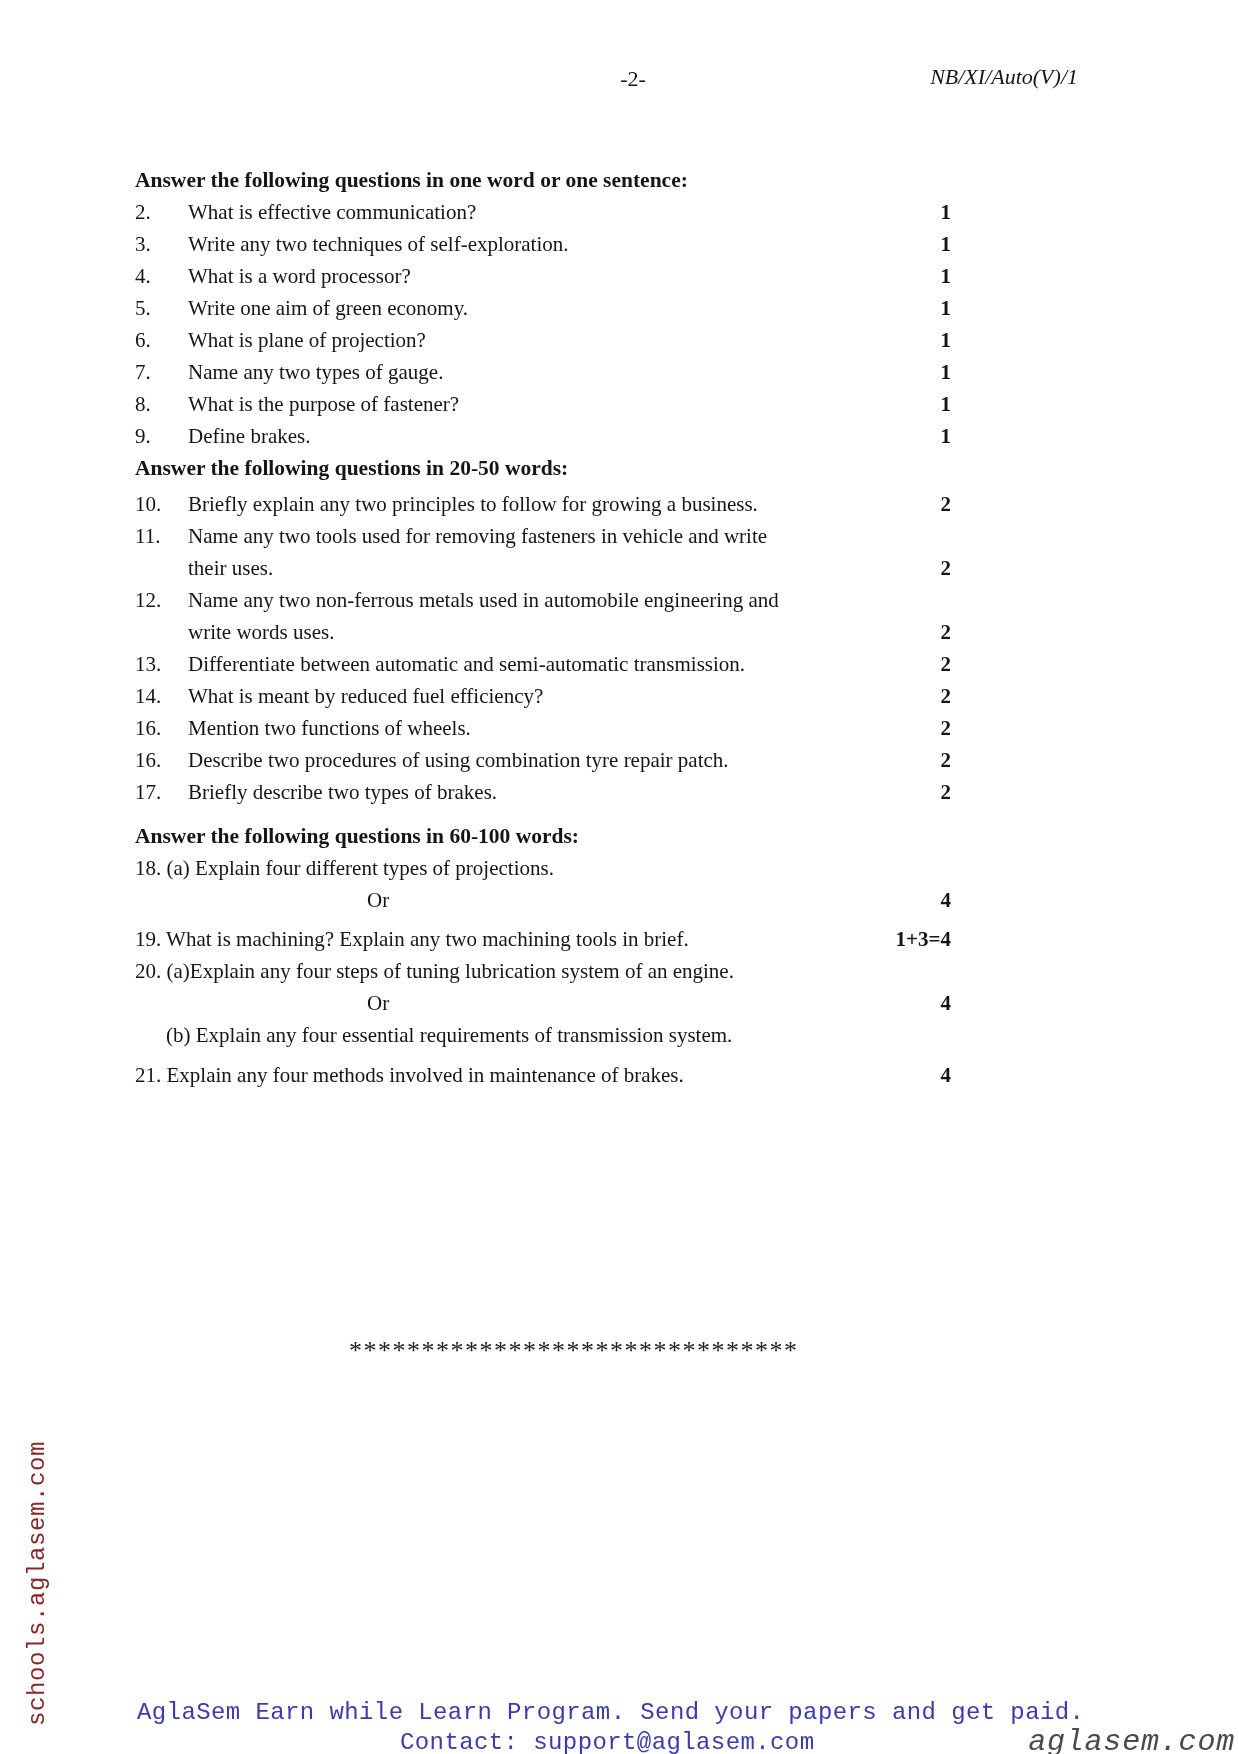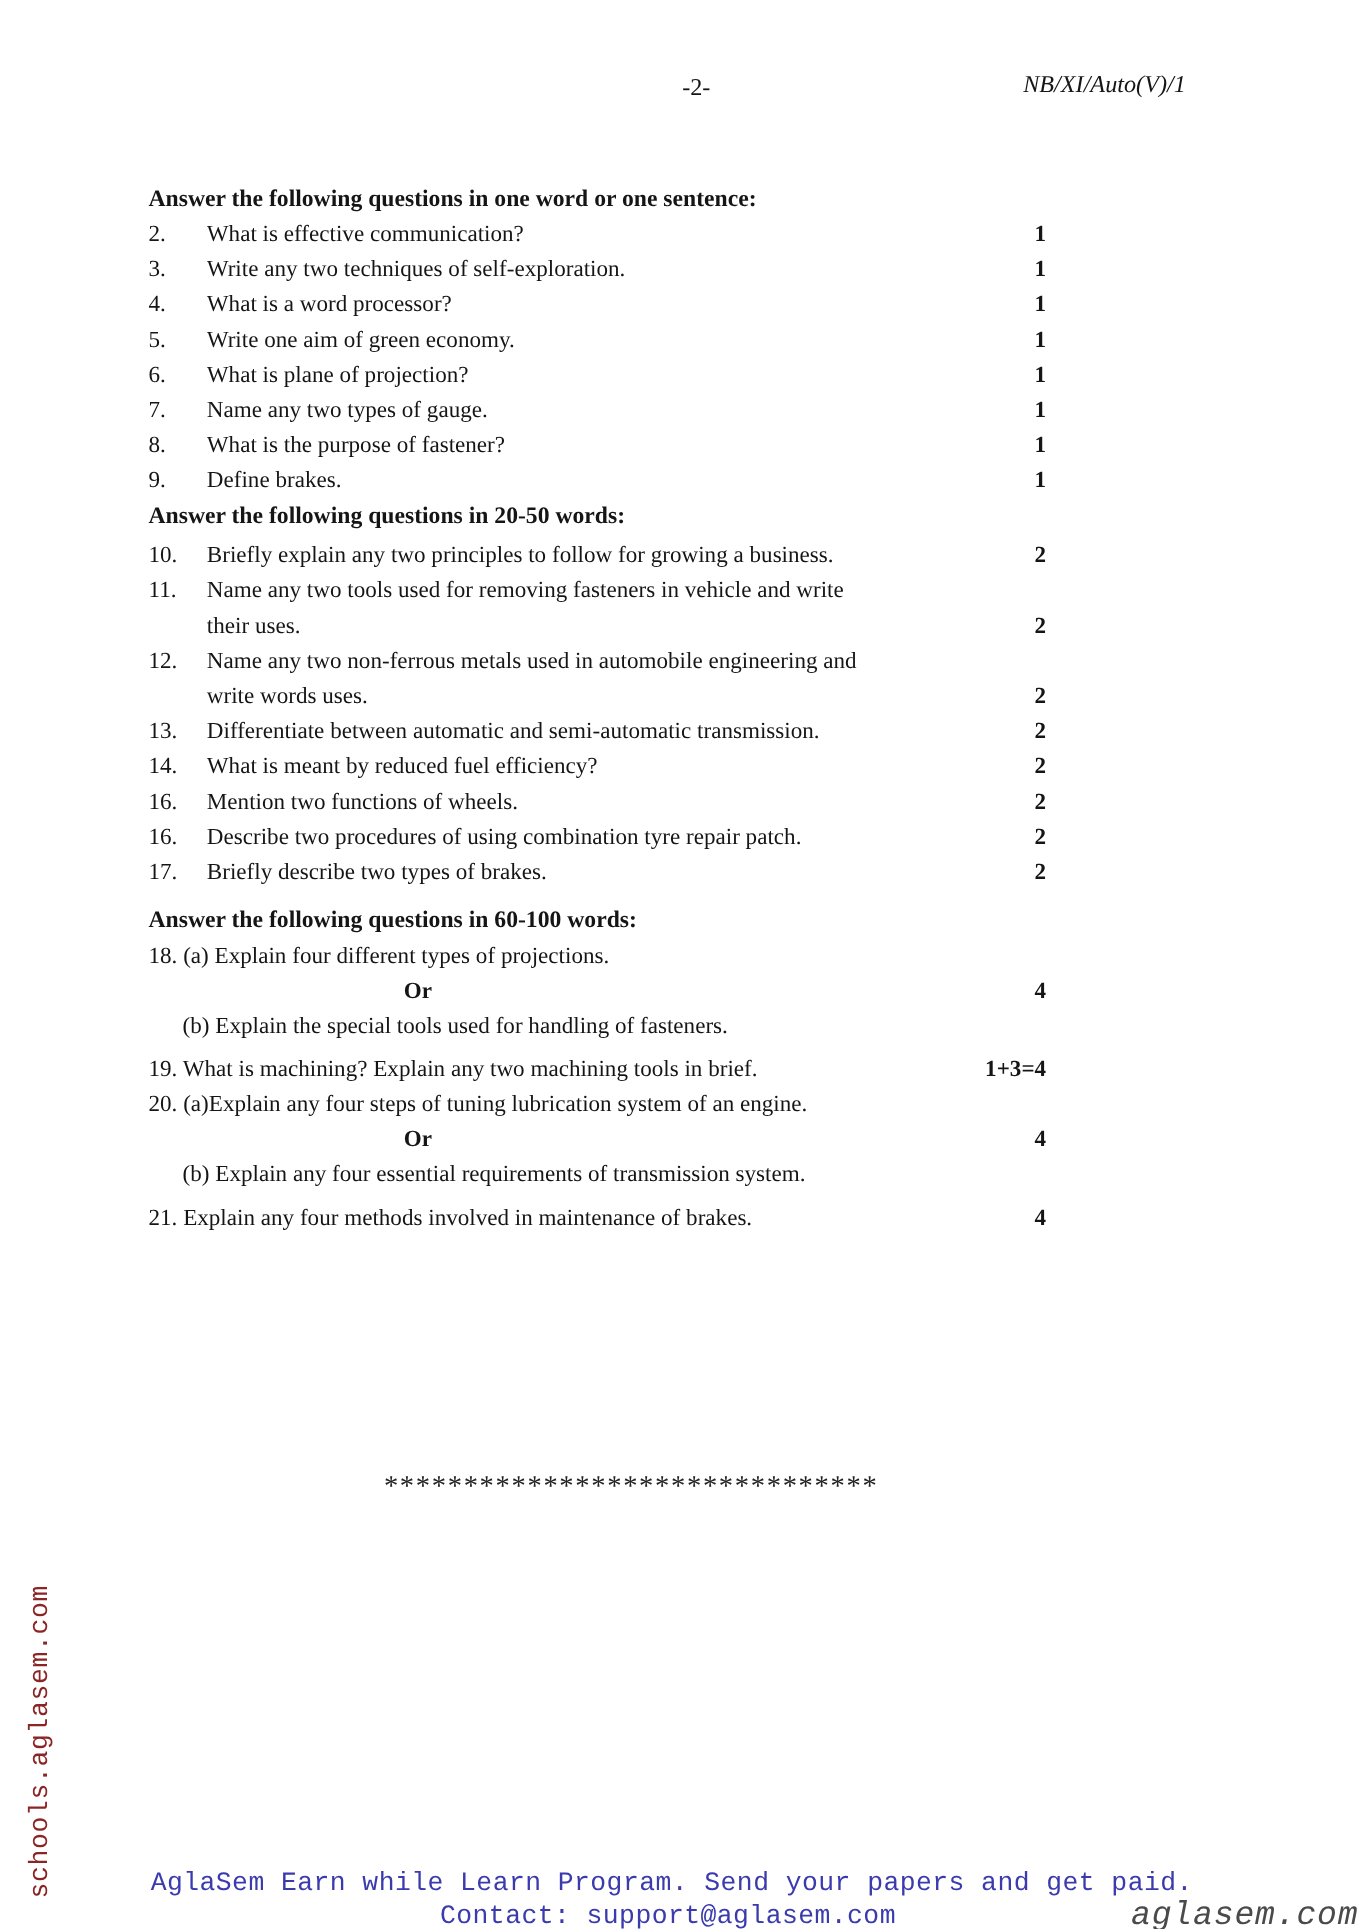--- a/index.html
+++ b/index.html
@@ -23,21 +23,21 @@
   .content {
     position:absolute; left:135px; top:164px; width:816px;
     font-size:21px;
   }
   .srow { display:flex; align-items:baseline; height:32px; line-height:32px; white-space:nowrap; }
   .heading { font-weight:bold; font-size:21.5px; height:32px; line-height:32px; }
   .qnum  { flex:none; width:53px; }
   .qtext { flex:1; overflow:hidden; }
   .qmark { flex:none; font-weight:bold; text-align:right; min-width:20px; }
   .ind   { padding-left:31px; }
-  .or    { display:inline-block; margin-left:232px; font-weight:bold; }
+  .or    { display:inline-block; margin-left:232px; font-weight:normal; }
   .mt4  { margin-top:4px; }
   .mt7  { margin-top:7px; }
   .mt8  { margin-top:8px; }
   .mt12 { margin-top:12px; }
   .stars {
     position:absolute; left:349px; top:1336px;
     font-size:26px; letter-spacing:1.5px; color:#222;
     font-family:"Liberation Serif", serif;
   }
   .watermark {
@@ -171,24 +171,20 @@
   <div class="heading mt12">Answer the following questions in 60-100 words:</div>
 
   <div class="srow">
     <span class="qtext">18. (a) Explain four different types of projections.</span>
     <span class="qmark"></span>
   </div>
   <div class="srow">
     <span class="qtext"><b class="or">Or</b></span>
     <span class="qmark">4</span>
   </div>
-  <div class="srow">
-    <span class="qtext ind">(b) Explain the special tools used for handling of fasteners.</span>
-    <span class="qmark"></span>
-  </div>
   <div class="srow mt7">
     <span class="qtext">19. What is machining? Explain any two machining tools in brief.</span>
     <span class="qmark">1+3=4</span>
   </div>
   <div class="srow">
     <span class="qtext">20. (a)Explain any four steps of tuning lubrication system of an engine.</span>
     <span class="qmark"></span>
   </div>
   <div class="srow">
     <span class="qtext"><b class="or">Or</b></span>

